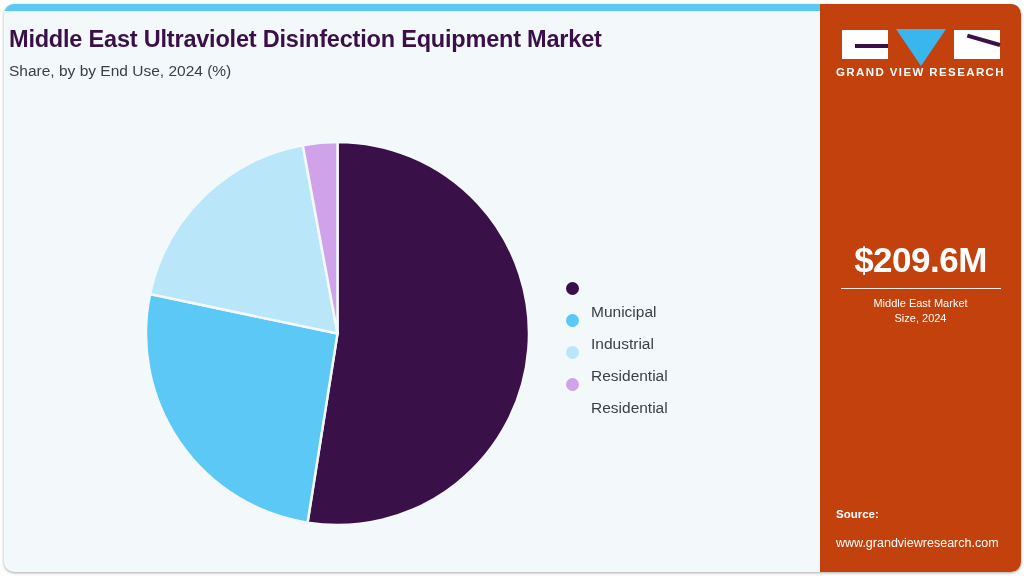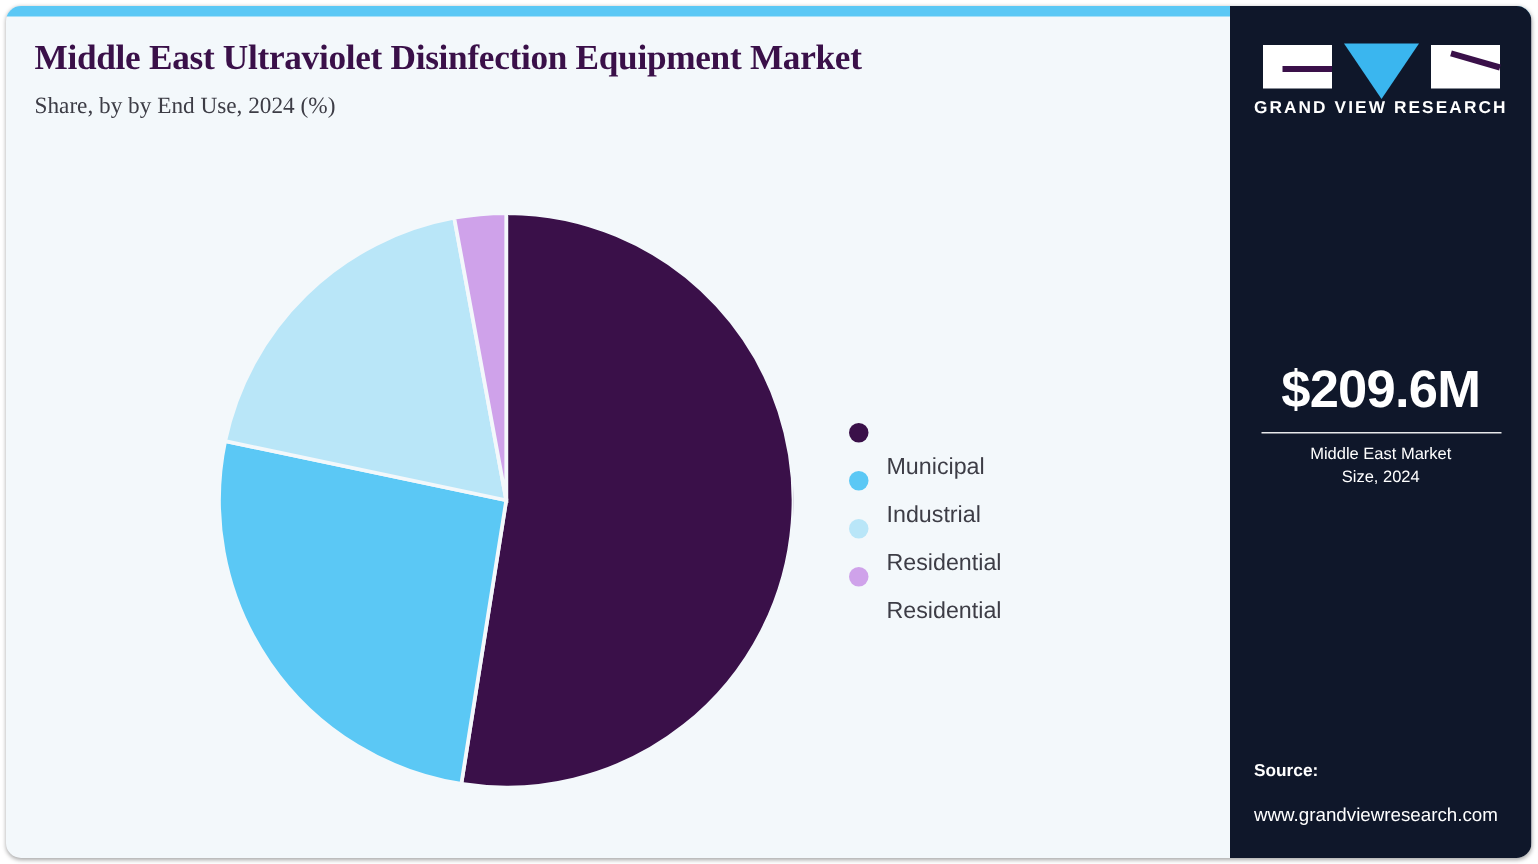--- a/index.html
+++ b/index.html
@@ -25,43 +25,42 @@
   }
   .top-strip {
     position: absolute;
     left: 0; top: 0;
     width: 1017px; height: 7px;
     background: #5bc8f5;
   }
   
   .header {
     position: absolute;
-    left: 19px; top: 22px;
+    left: 5px; top: 22px;
     width: 780px;
-    font-family: Liberation Serif, serif;
   }
   .chart-title {
     font-size: 23.5px;
     font-weight: bold;
     color: #3a1049;
     letter-spacing: -0.2px;
     white-space: nowrap;
   }
   .chart-subtitle {
     margin-top: 9px;
     font-size: 15.5px;
     color: #3d3d46;
     font-weight: normal;
   }
   
   .side-panel {
     position: absolute;
     right: 0; top: 0;
     width: 201px; height: 568px;
-    background: #0f172a;
+    background: #c2410c;
   }
   .logo-wrap {
     position: absolute;
     left: 0; top: 26px;
     width: 201px;
     text-align: center;
   }
   .logo-marks {
     display: flex;
     justify-content: center;

